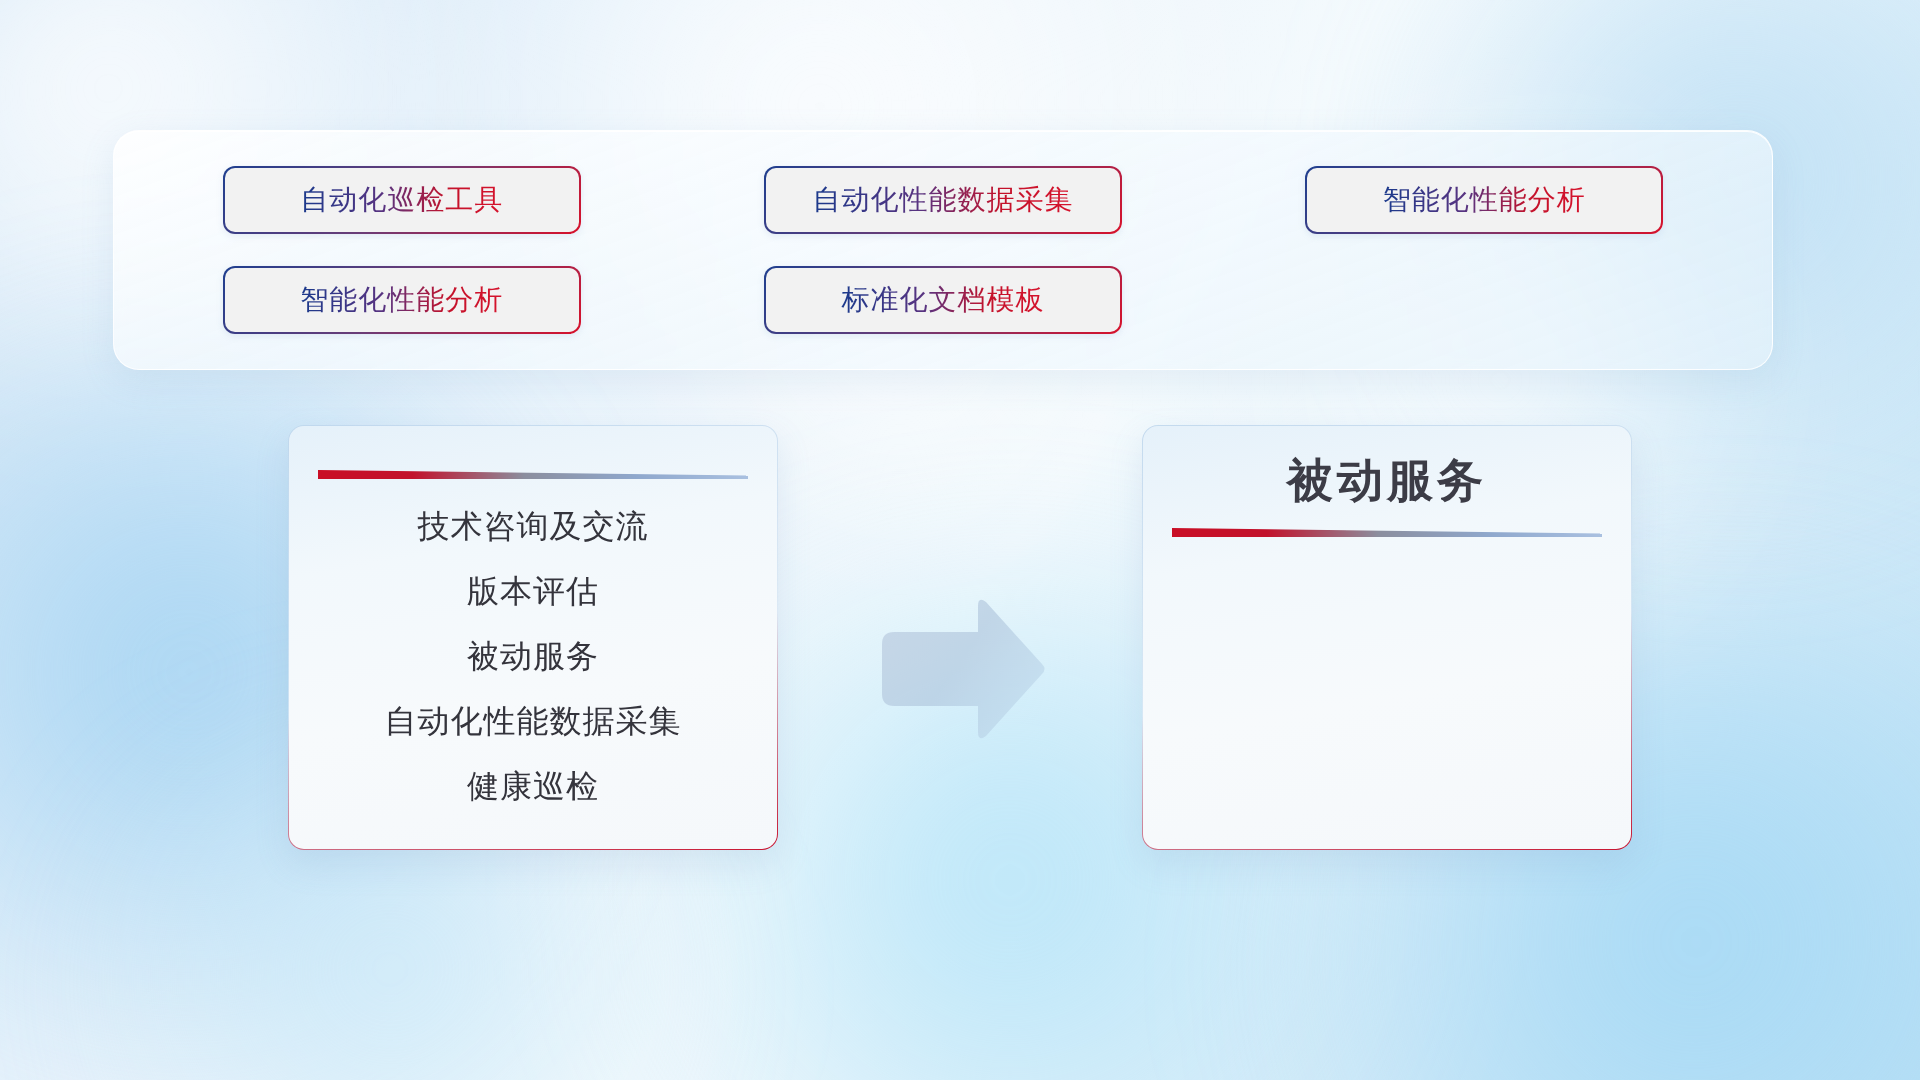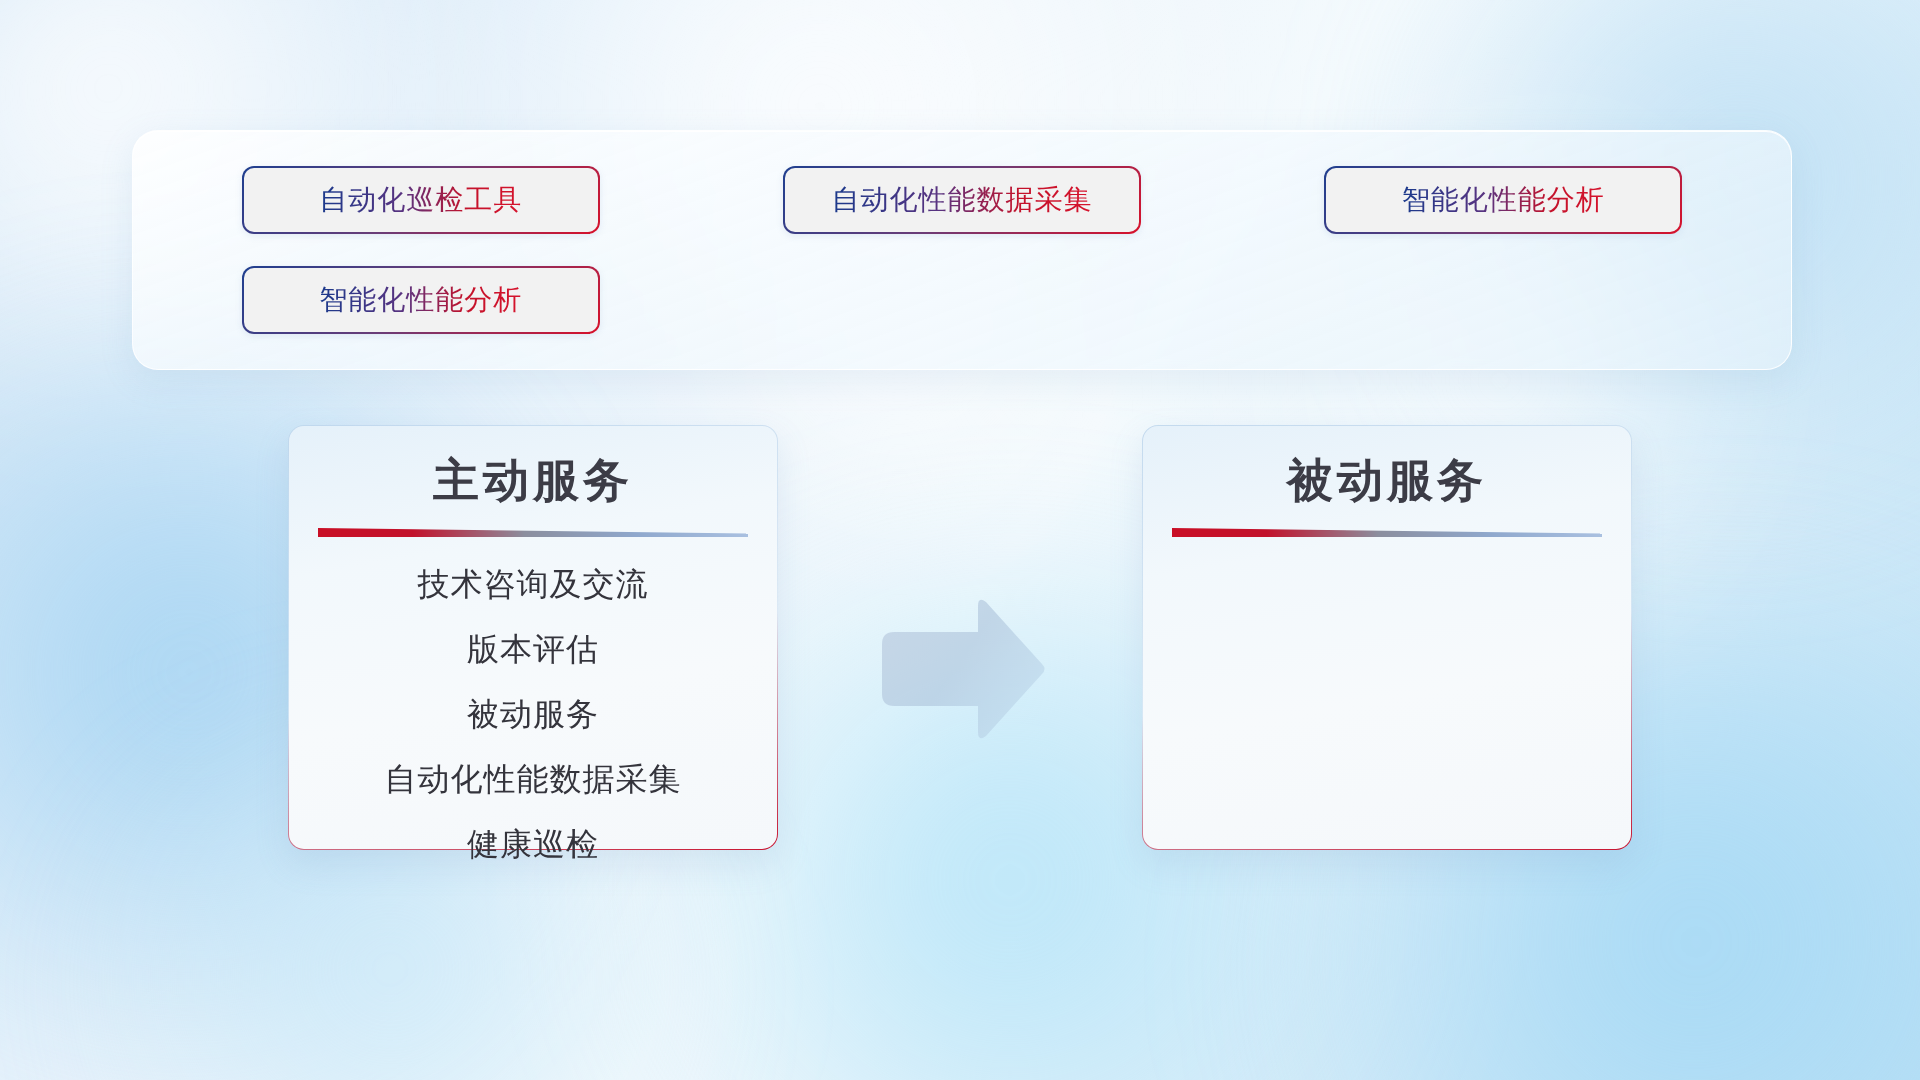--- a/index.html
+++ b/index.html
@@ -28,21 +28,21 @@
   .blob-d { left: -240px;  top: 330px;   width: 780px;  height: 760px;  background: radial-gradient(circle at 55% 45%, rgba(151,205,240,.85), rgba(151,205,240,0) 70%); }
   .blob-e { left: 560px;   top: 560px;   width: 900px;  height: 640px;  background: radial-gradient(circle at 50% 50%, rgba(168,224,247,.8), rgba(168,224,247,0) 72%); }
   .blob-f { right: -260px; bottom: -280px; width: 880px; height: 760px; background: radial-gradient(circle at 45% 45%, rgba(158,214,244,.85), rgba(158,214,244,0) 72%); }
   .blob-g { left: 80px;    bottom: -200px; width: 620px; height: 520px; background: radial-gradient(circle at 50% 40%, rgba(197,231,248,.8), rgba(197,231,248,0) 72%); }
   .blob-h { left: 1180px;  top: 120px;   width: 640px;  height: 520px;  background: radial-gradient(circle at 50% 50%, rgba(255,255,255,.7), rgba(255,255,255,0) 70%); }
   .blob-i { left: 640px;   top: 120px;   width: 520px;  height: 420px;  background: radial-gradient(circle at 50% 50%, rgba(255,255,255,.65), rgba(255,255,255,0) 72%); }
 
   
   #top-panel {
     position: absolute;
-    left: 132px; top: 130px;
+    left: 113px; top: 130px;
     width: 1660px; height: 240px;
     border-radius: 26px;
     background: linear-gradient(160deg, rgba(255,255,255,.80) 0%, rgba(244,250,254,.72) 45%, rgba(232,244,252,.62) 100%);
     border: 1px solid rgba(255,255,255,.85);
     box-shadow: 0 10px 34px rgba(120,160,200,.14), inset 0 1px 0 rgba(255,255,255,.9);
     backdrop-filter: blur(6px);
     display: grid;
     grid-template-columns: repeat(3, 1fr);
     grid-template-rows: repeat(2, 1fr);
     align-items: center;
@@ -174,27 +174,31 @@
         <span class="pill-label">智能化性能分析</span>
       </div>
     </div>
 
     <div class="pill">
       <div class="pill-inner">
         <span class="pill-label">智能化性能分析</span>
       </div>
     </div>
 
+    <div class="pill">
+      <div class="pill-inner">
+        <span class="pill-label">标准化文档模板</span>
+      </div>
+    </div>
 
 
   </div>
 
   <div class="card" id="card-active">
     <div class="card-inner">
-      <div class="card-title">主动服务</div>
 
       <div class="card-divider">
         <svg viewBox="0 0 430 13" preserveAspectRatio="none" aria-hidden="true">
           <defs>
             <linearGradient id="divGradA" x1="0" y1="0" x2="1" y2="0">
               <stop offset="0%" stop-color="#c90f26"></stop>
               <stop offset="22%" stop-color="#c2122c"></stop>
               <stop offset="48%" stop-color="#8b8e9e"></stop>
               <stop offset="74%" stop-color="#8fa8cd"></stop>
               <stop offset="100%" stop-color="#a9c0e0"></stop>

